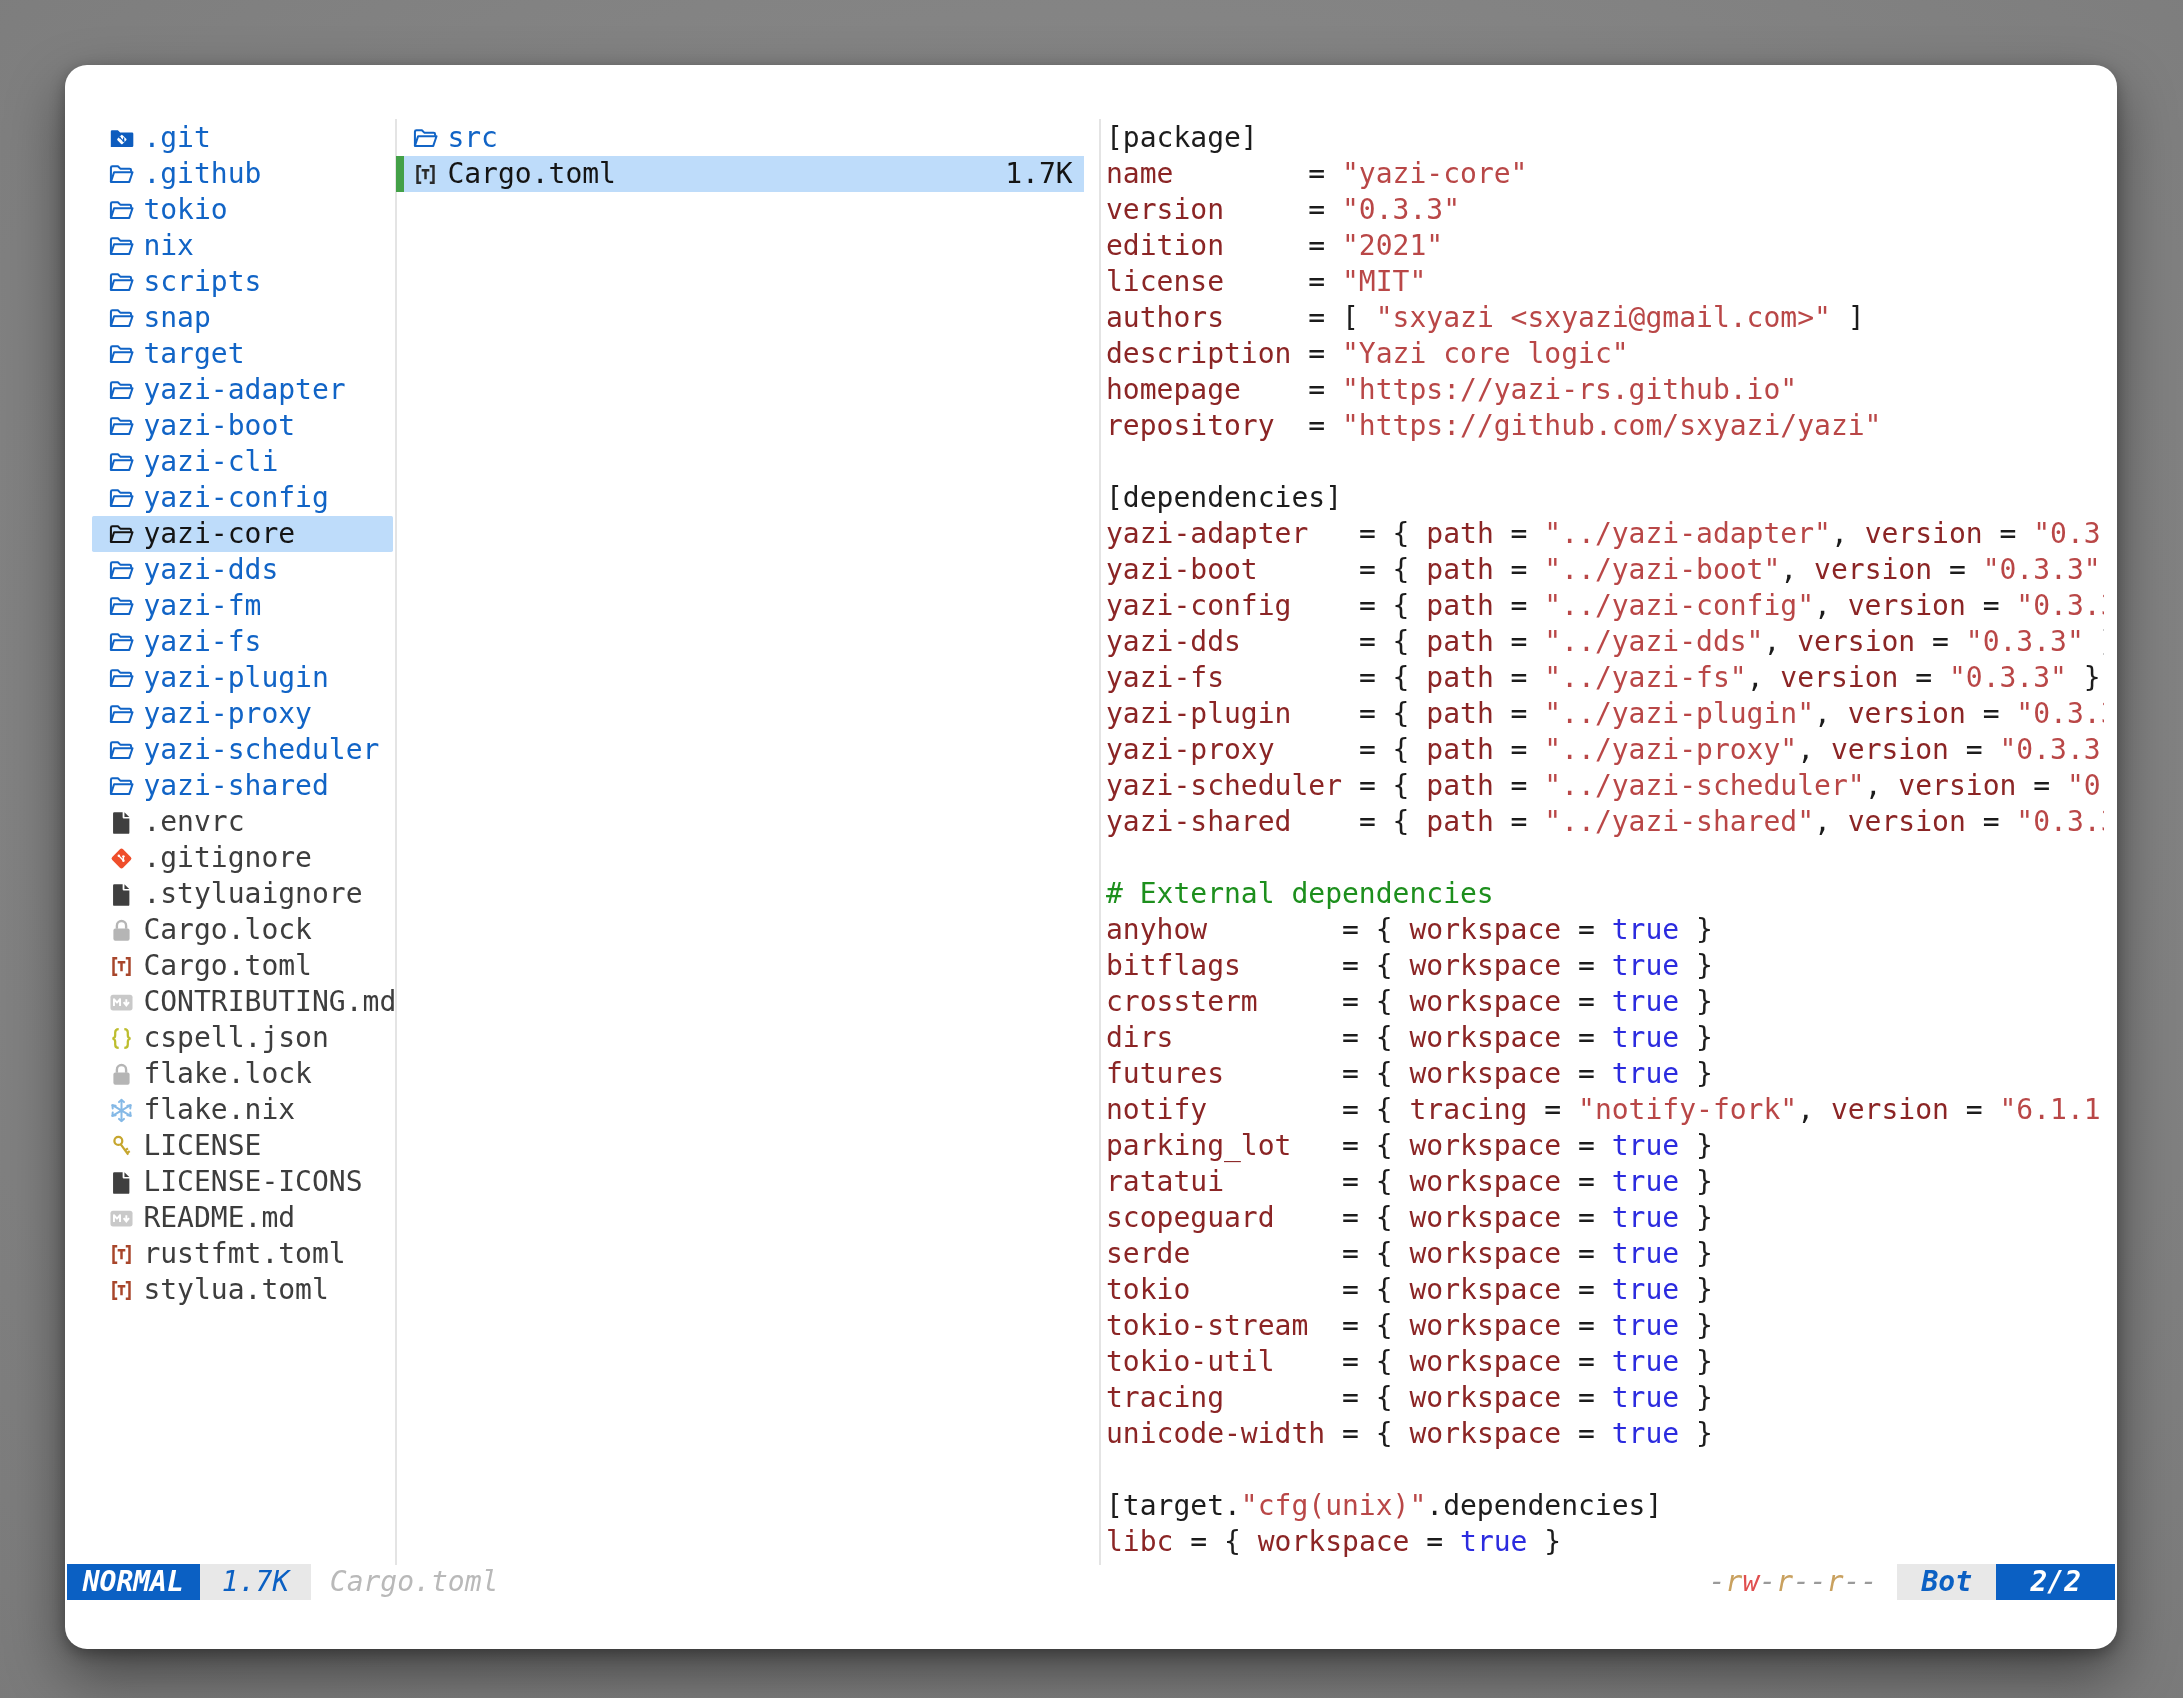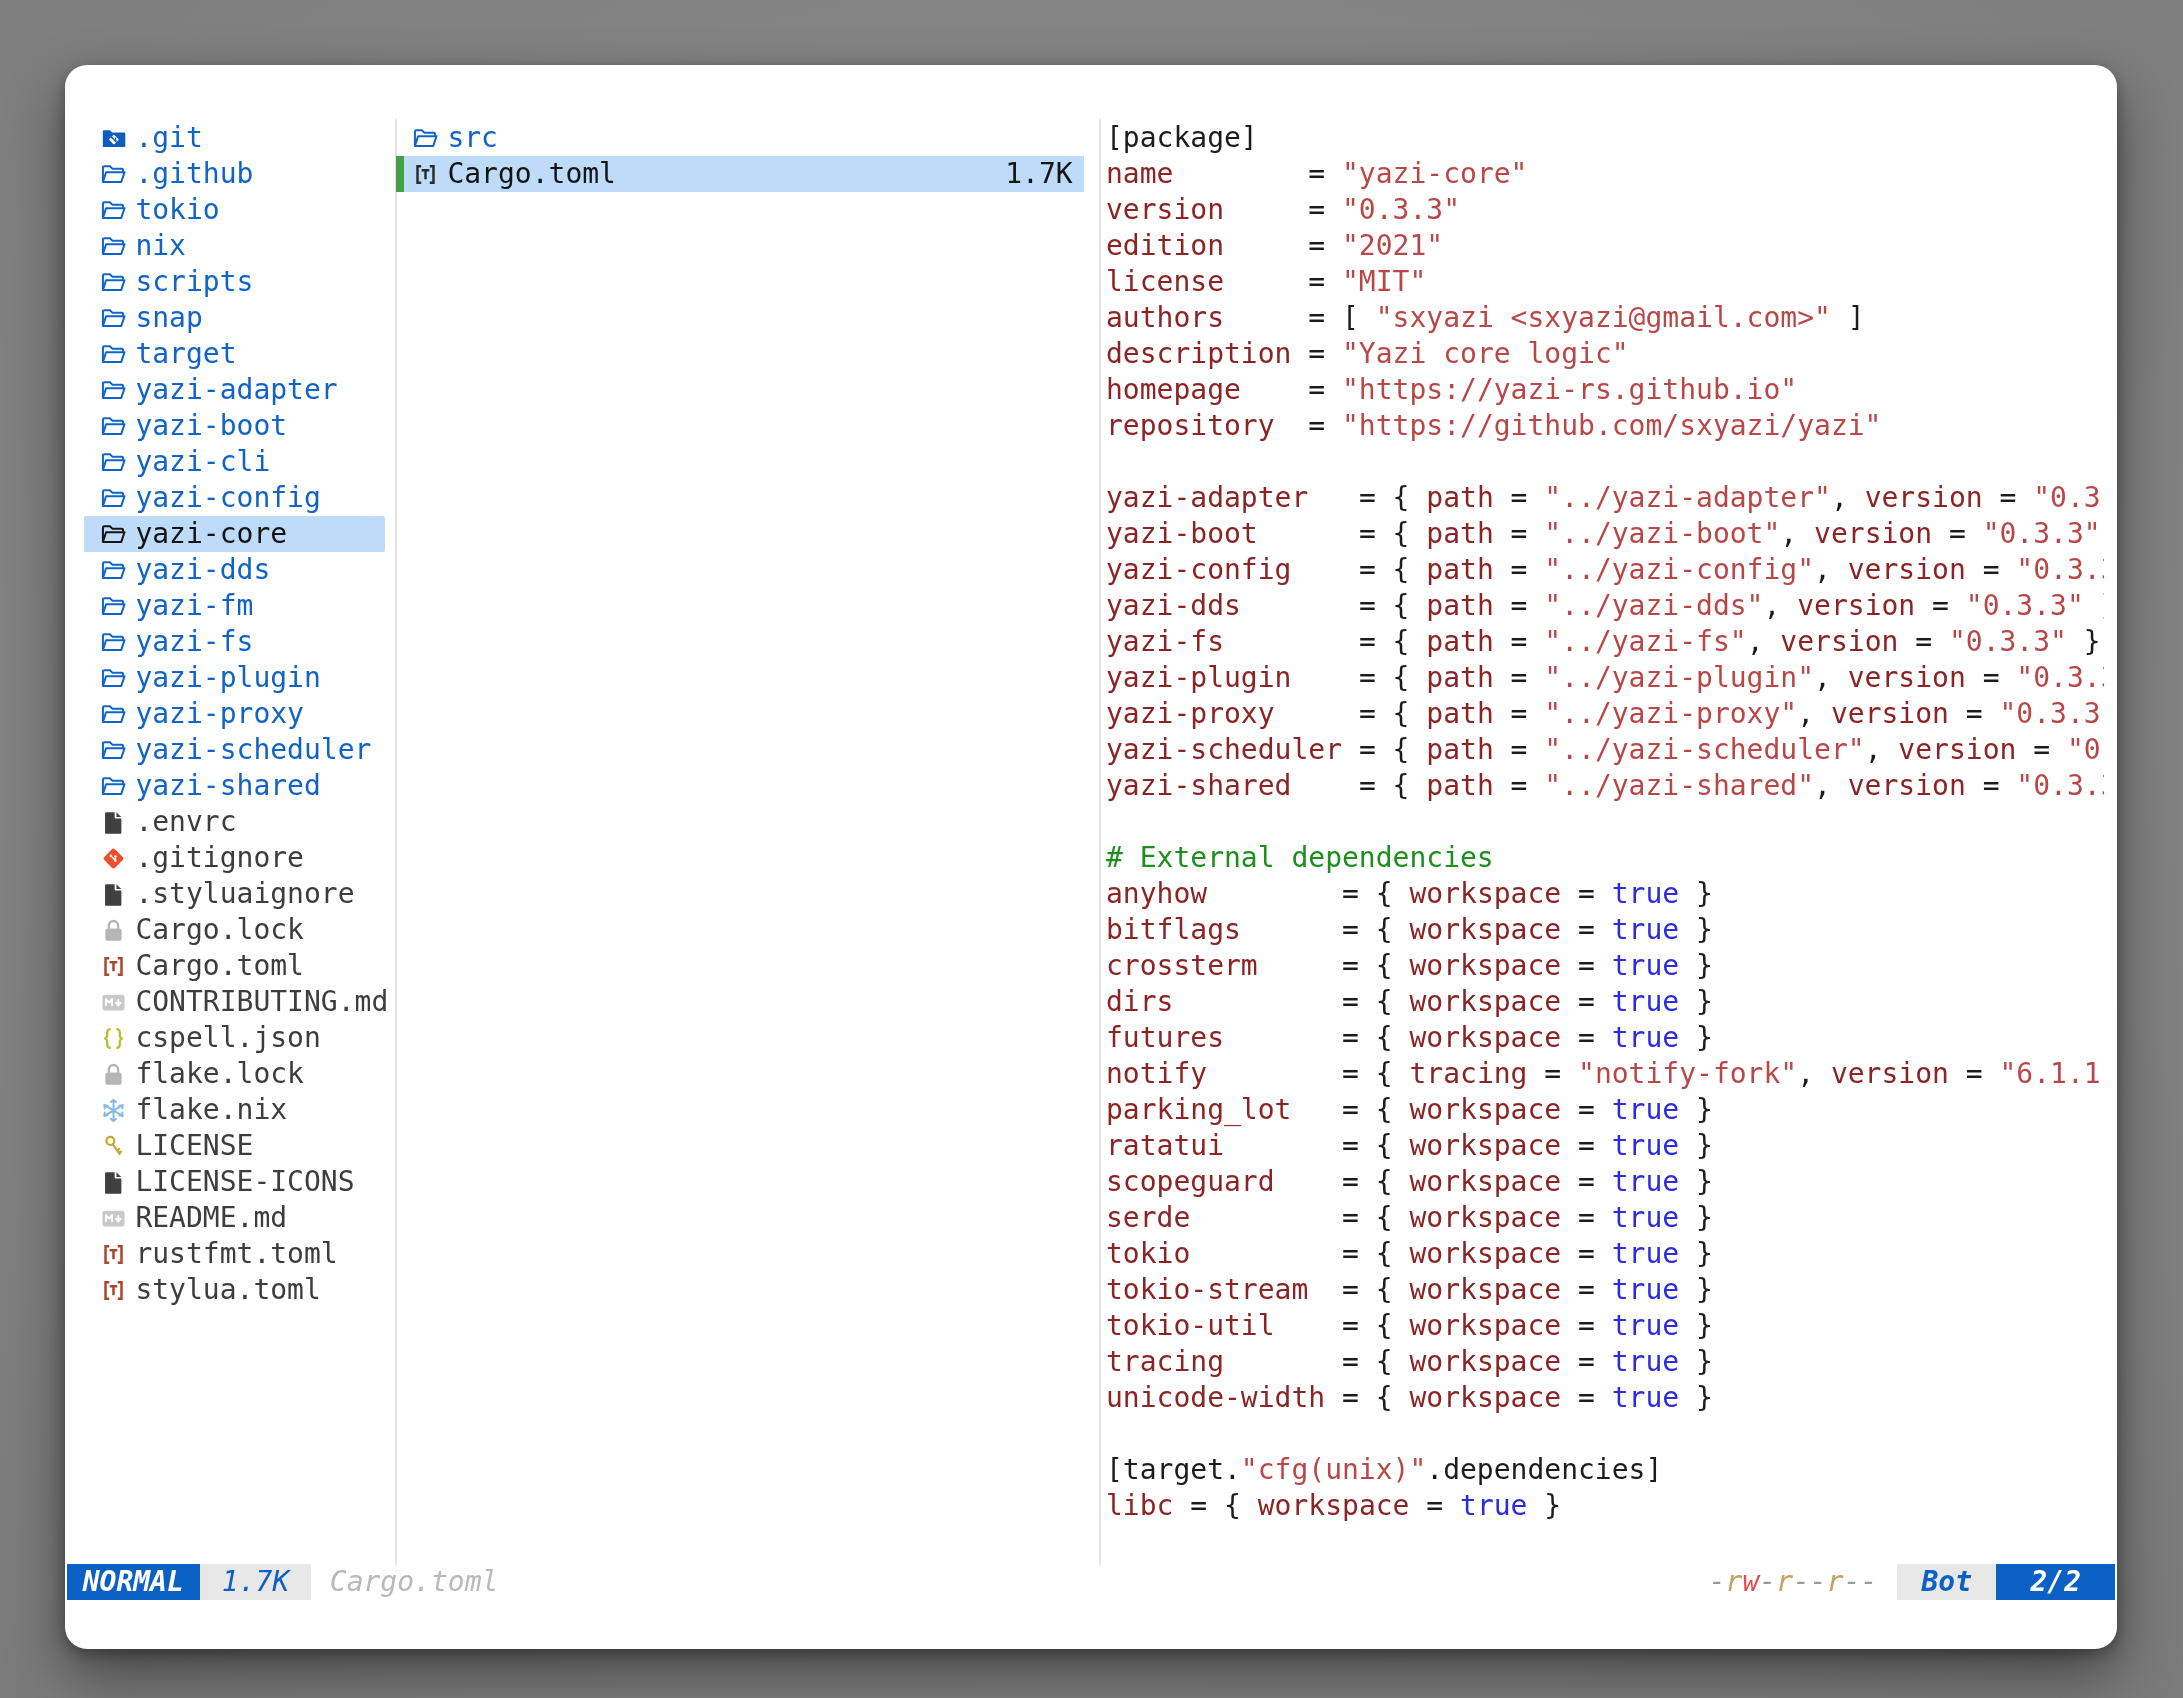--- a/index.html
+++ b/index.html
@@ -11,21 +11,21 @@
   .window{
     position:absolute;left:65px;top:65px;width:2052px;height:1584px;
     background:#ffffff;border-radius:22px;overflow:hidden;
     box-shadow:0 25px 59px rgba(0,0,0,.45), 0 5px 15px rgba(0,0,0,.30);
   }
   .vdiv{position:absolute;top:54px;width:1.7px;height:1446px;background:#e4e4e4;}
   #div-left{left:330px;}
   #div-right{left:1034px;}
 
   .pane{position:absolute;top:55px;font-size:28px;line-height:36px;color:#1c1c1c;}
-  #parent-pane{left:0;width:330px;overflow:hidden;}
+  #parent-pane{left:0;width:330px;overflow:hidden;padding-left:8px;}
   #current-pane{left:331px;width:702px;overflow:hidden;}
   #preview-pane{left:1035px;width:1004px;padding-left:6px;box-sizing:border-box;overflow:hidden;}
 
   .row{height:36px;display:flex;align-items:center;position:relative;}
   .row>*{position:relative;z-index:1;}
   #parent-pane .row{padding-left:35px;}
   #parent-pane .row.selected::before{
     content:"";position:absolute;left:18.5px;right:10px;top:0;bottom:0;
     background:var(--sel-bg);z-index:0;border-radius:1.7px;
   }
@@ -408,20 +408,21 @@
       <div class="pline"><span class="sg-p">[package]</span></div>
       <div class="pline"><span class="sg-k">name        </span><span class="sg-p">= </span><span class="sg-s">"yazi-core"</span></div>
       <div class="pline"><span class="sg-k">version     </span><span class="sg-p">= </span><span class="sg-s">"0.3.3"</span></div>
       <div class="pline"><span class="sg-k">edition     </span><span class="sg-p">= </span><span class="sg-s">"2021"</span></div>
       <div class="pline"><span class="sg-k">license     </span><span class="sg-p">= </span><span class="sg-s">"MIT"</span></div>
       <div class="pline"><span class="sg-k">authors     </span><span class="sg-p">= [ </span><span class="sg-s">"sxyazi &lt;sxyazi@gmail.com&gt;"</span><span class="sg-p"> ]</span></div>
       <div class="pline"><span class="sg-k">description </span><span class="sg-p">= </span><span class="sg-s">"Yazi core logic"</span></div>
       <div class="pline"><span class="sg-k">homepage    </span><span class="sg-p">= </span><span class="sg-s">"https://yazi-rs.github.io"</span></div>
       <div class="pline"><span class="sg-k">repository  </span><span class="sg-p">= </span><span class="sg-s">"https://github.com/sxyazi/yazi"</span></div>
       <div class="pline"></div>
+      <div class="pline"><span class="sg-p">[dependencies]</span></div>
       <div class="pline"><span class="sg-k">yazi-adapter   </span><span class="sg-p">= { </span><span class="sg-k">path </span><span class="sg-p">= </span><span class="sg-s">"../yazi-adapter"</span><span class="sg-p">, </span><span class="sg-k">version </span><span class="sg-p">= </span><span class="sg-s">"0.3.3"</span></div>
       <div class="pline"><span class="sg-k">yazi-boot      </span><span class="sg-p">= { </span><span class="sg-k">path </span><span class="sg-p">= </span><span class="sg-s">"../yazi-boot"</span><span class="sg-p">, </span><span class="sg-k">version </span><span class="sg-p">= </span><span class="sg-s">"0.3.3"</span><span class="sg-p"> }</span></div>
       <div class="pline"><span class="sg-k">yazi-config    </span><span class="sg-p">= { </span><span class="sg-k">path </span><span class="sg-p">= </span><span class="sg-s">"../yazi-config"</span><span class="sg-p">, </span><span class="sg-k">version </span><span class="sg-p">= </span><span class="sg-s">"0.3.3"</span></div>
       <div class="pline"><span class="sg-k">yazi-dds       </span><span class="sg-p">= { </span><span class="sg-k">path </span><span class="sg-p">= </span><span class="sg-s">"../yazi-dds"</span><span class="sg-p">, </span><span class="sg-k">version </span><span class="sg-p">= </span><span class="sg-s">"0.3.3"</span><span class="sg-p"> }</span></div>
       <div class="pline"><span class="sg-k">yazi-fs        </span><span class="sg-p">= { </span><span class="sg-k">path </span><span class="sg-p">= </span><span class="sg-s">"../yazi-fs"</span><span class="sg-p">, </span><span class="sg-k">version </span><span class="sg-p">= </span><span class="sg-s">"0.3.3"</span><span class="sg-p"> }</span></div>
       <div class="pline"><span class="sg-k">yazi-plugin    </span><span class="sg-p">= { </span><span class="sg-k">path </span><span class="sg-p">= </span><span class="sg-s">"../yazi-plugin"</span><span class="sg-p">, </span><span class="sg-k">version </span><span class="sg-p">= </span><span class="sg-s">"0.3.3"</span></div>
       <div class="pline"><span class="sg-k">yazi-proxy     </span><span class="sg-p">= { </span><span class="sg-k">path </span><span class="sg-p">= </span><span class="sg-s">"../yazi-proxy"</span><span class="sg-p">, </span><span class="sg-k">version </span><span class="sg-p">= </span><span class="sg-s">"0.3.3"</span></div>
       <div class="pline"><span class="sg-k">yazi-scheduler </span><span class="sg-p">= { </span><span class="sg-k">path </span><span class="sg-p">= </span><span class="sg-s">"../yazi-scheduler"</span><span class="sg-p">, </span><span class="sg-k">version </span><span class="sg-p">= </span><span class="sg-s">"0.3.3"</span></div>
       <div class="pline"><span class="sg-k">yazi-shared    </span><span class="sg-p">= { </span><span class="sg-k">path </span><span class="sg-p">= </span><span class="sg-s">"../yazi-shared"</span><span class="sg-p">, </span><span class="sg-k">version </span><span class="sg-p">= </span><span class="sg-s">"0.3.3"</span></div>
       <div class="pline"></div>

